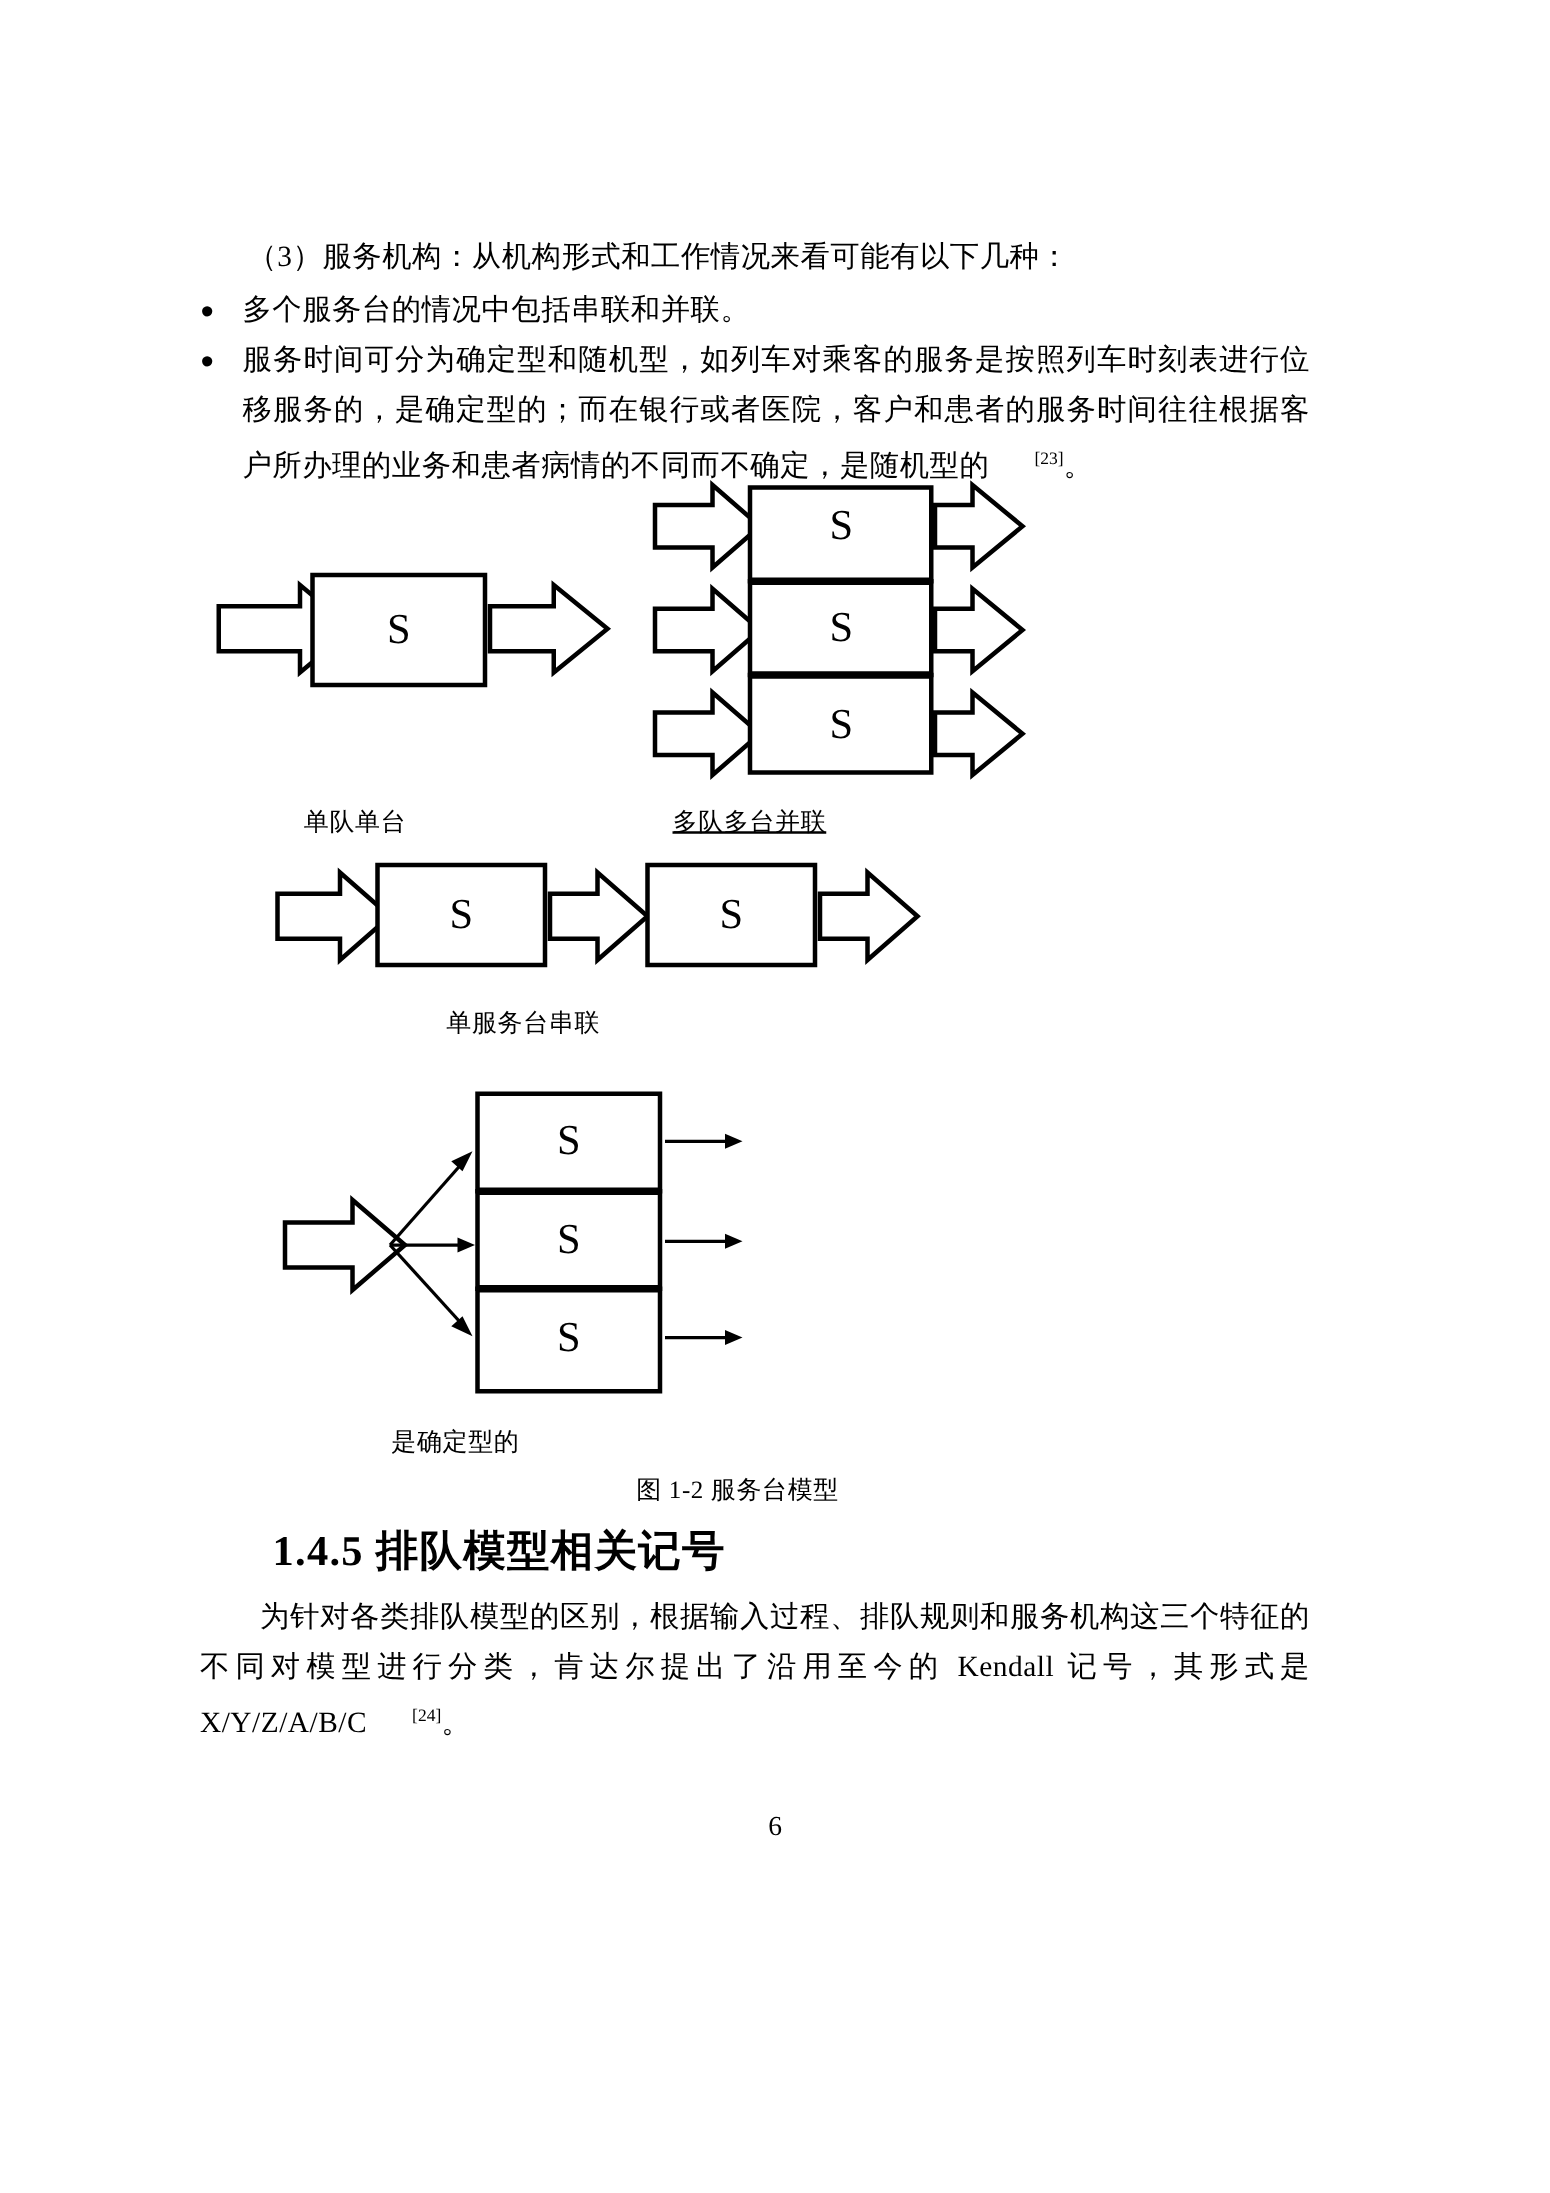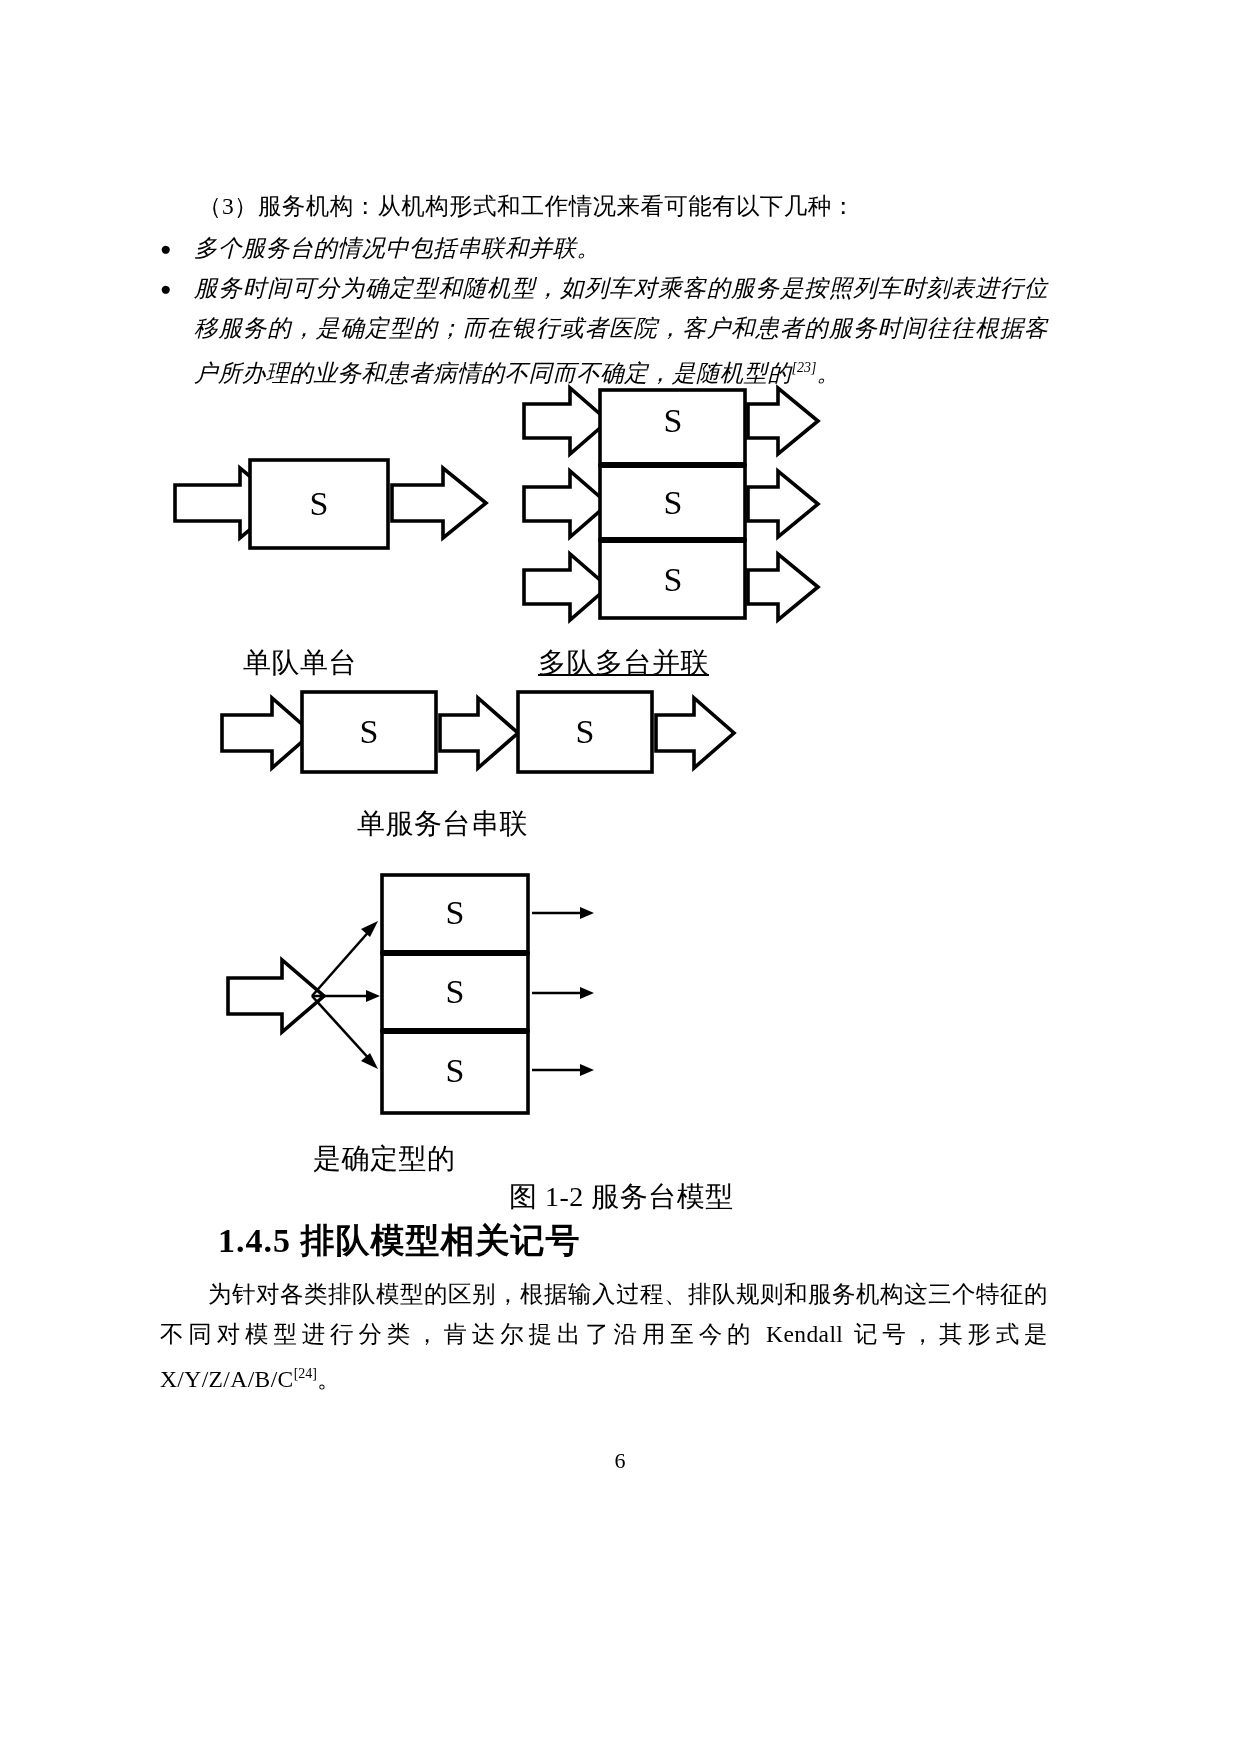--- a/index.html
+++ b/index.html
@@ -55,40 +55,40 @@
     text-align: left;
     padding-top: 1px;
   }
   .bullet-text {
     flex: 1 1 auto;
     font-size: 23.5px;
     line-height: 40px;
     letter-spacing: 0.4px;
     text-align: justify;
     text-justify: inter-ideograph;
-    font-style: italic;
   }
   .sup {
     font-size: 14px;
     vertical-align: super;
     letter-spacing: 0;
+    margin-left: 36px;
   }
 
   .heading {
     position: absolute;
     left: 218px;
     top: 1218px;
     font-size: 34px;
     font-weight: bold;
     letter-spacing: 1px;
   }
 
   .fig-caption {
     position: absolute;
-    font-size: 28px;
+    font-size: 20px;
     letter-spacing: 0.5px;
     white-space: nowrap;
   }
 
   .page-number {
     position: absolute;
     left: 0;
     top: 1430px;
     width: 1240px;
     text-align: center;

